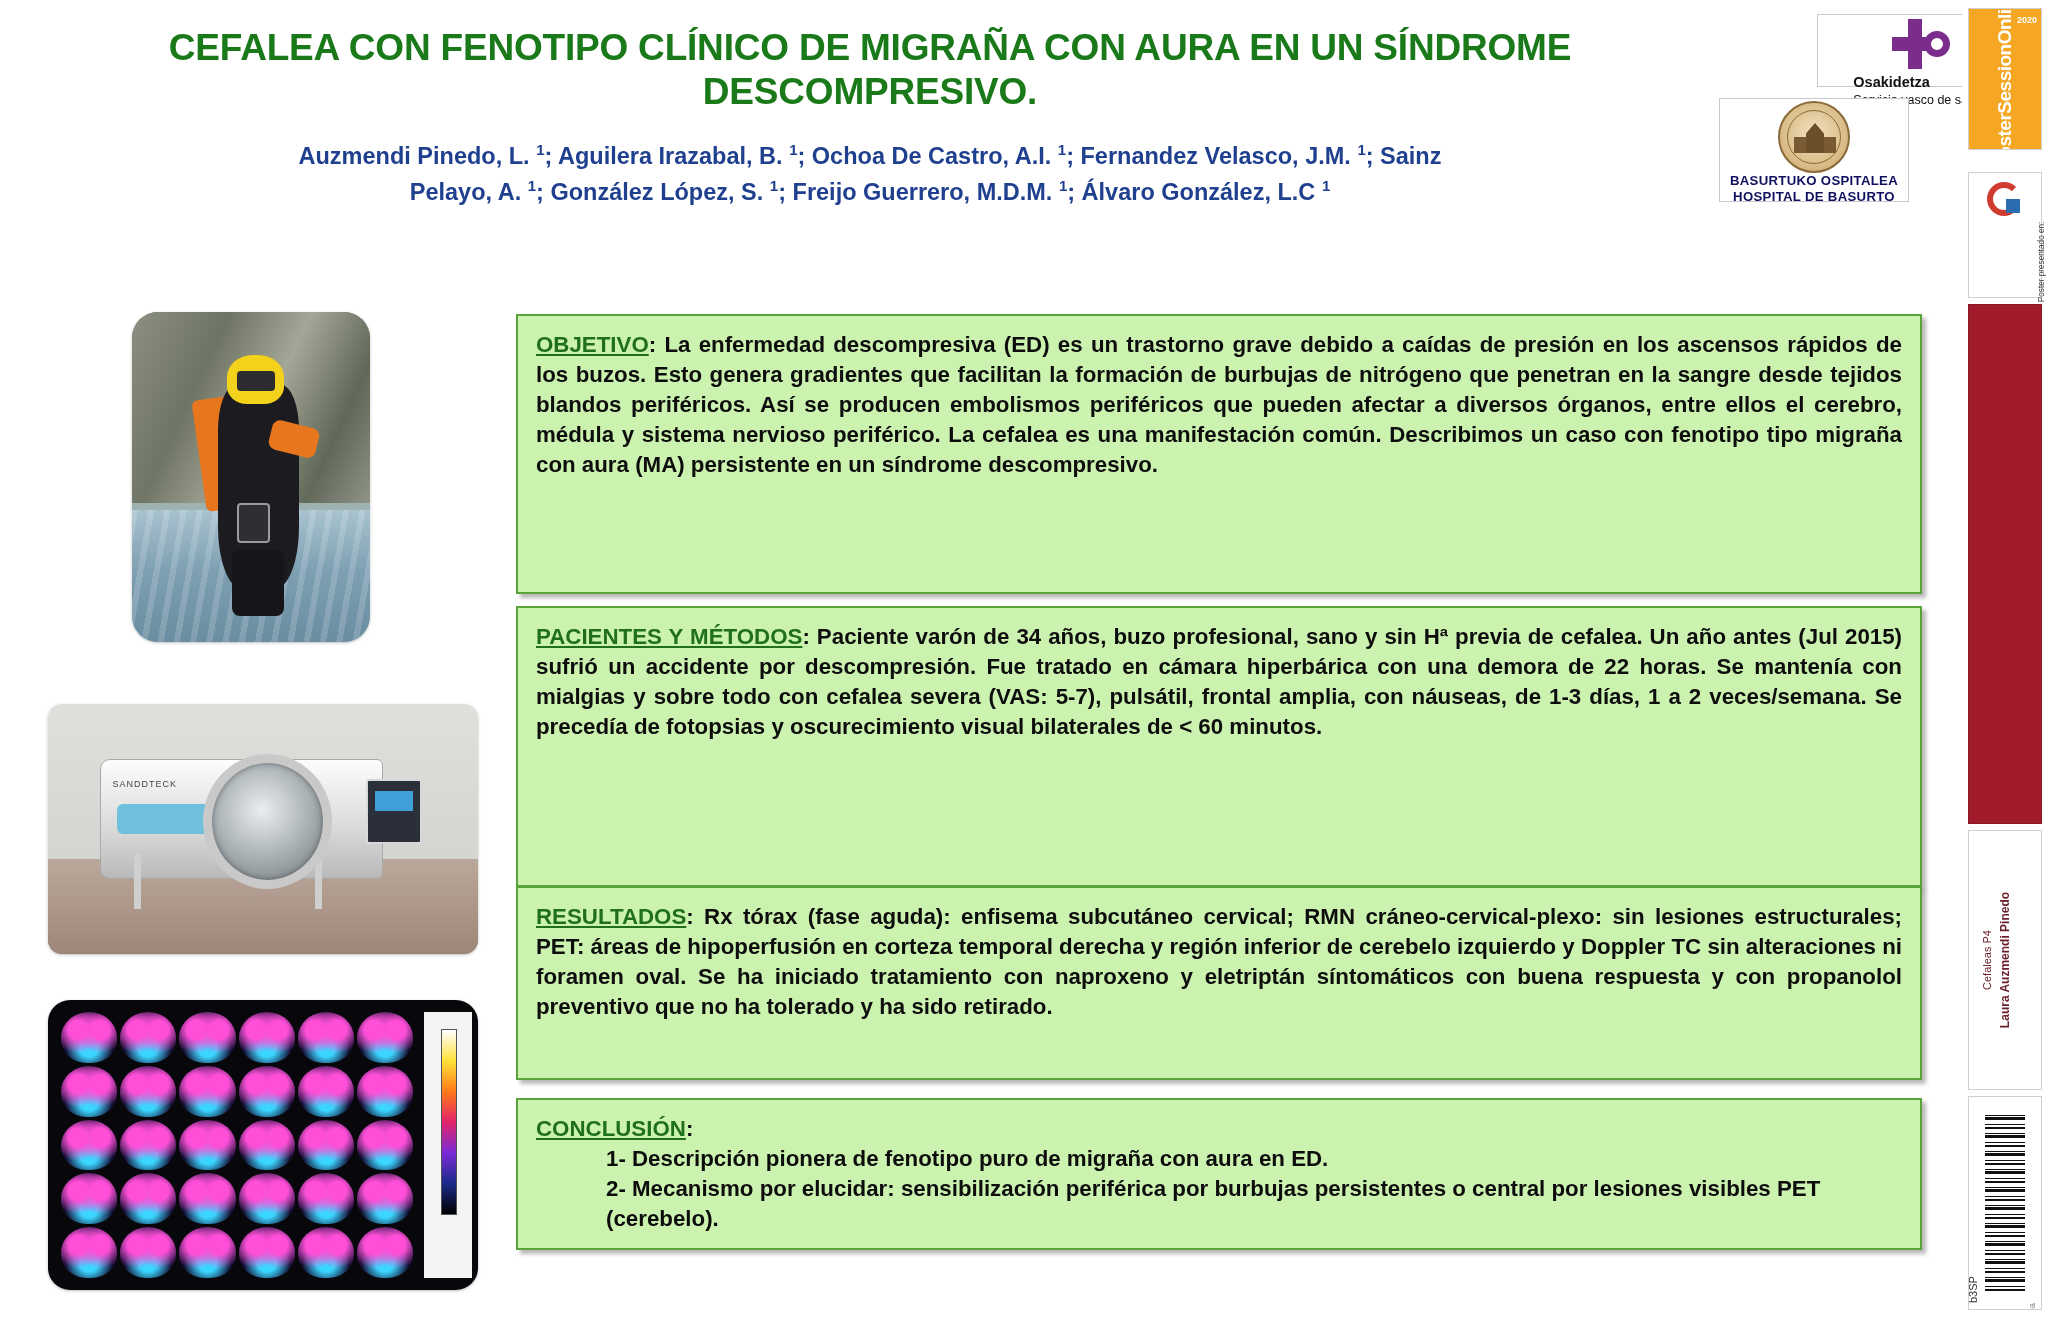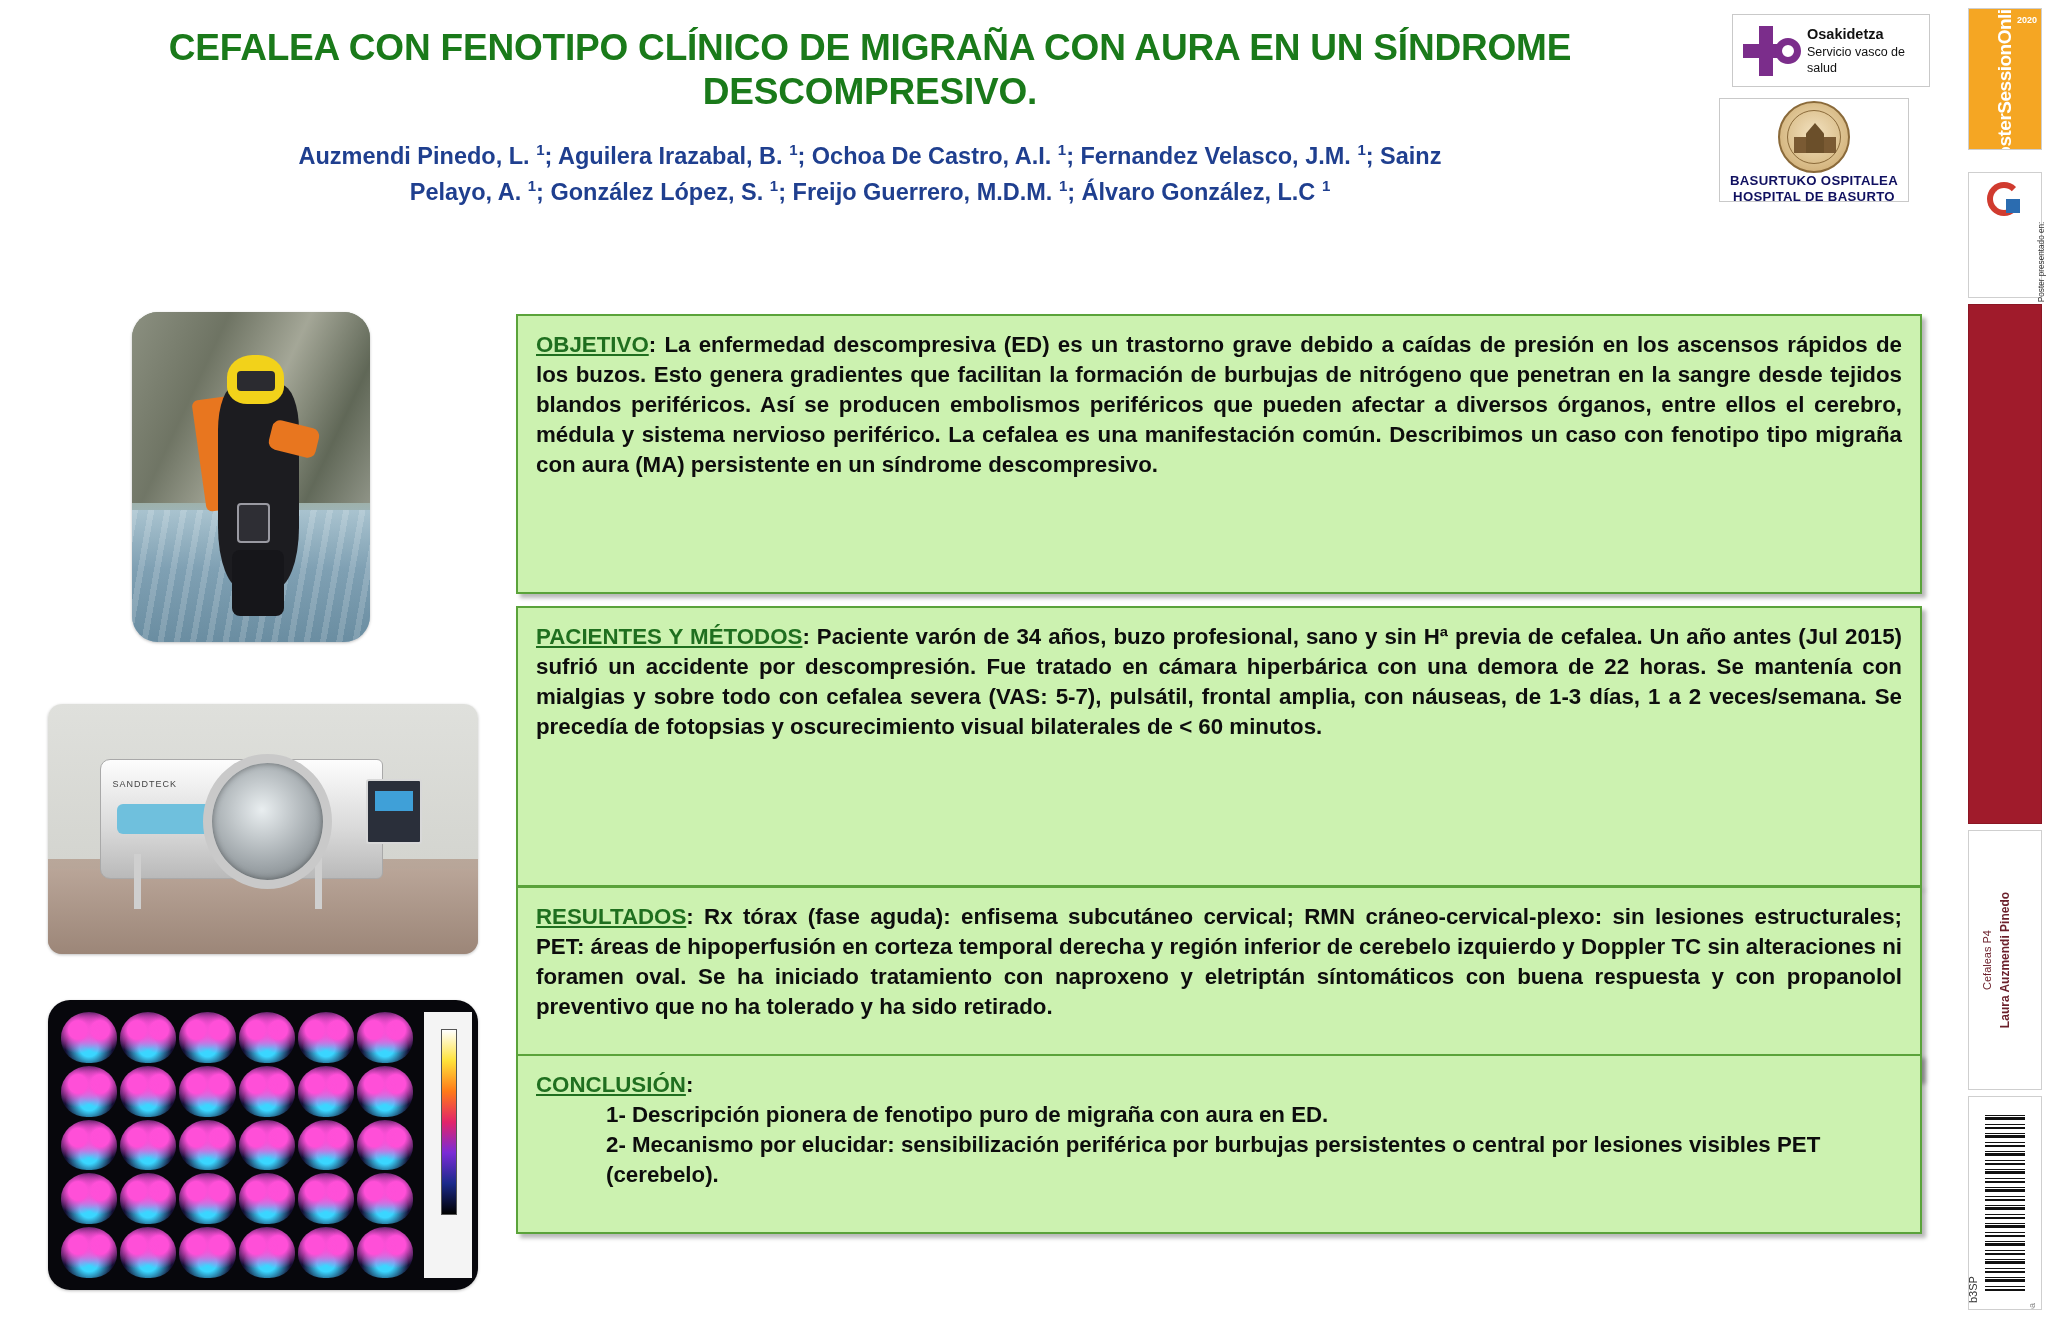--- a/index.html
+++ b/index.html
@@ -49,23 +49,23 @@
     font-weight: bold;
   }
 
   
   .logo-box {
     position: absolute;
     background: #ffffff;
     border: 1px solid #c9c9c9;
   }
   #logo-osakidetza {
-    left: 1732px; top: 14px;
+    left: 1817px; top: 14px;
     width: 198px; height: 73px;
-    display: flex; align-items: center;
+    display: flex; align-items: center; flex-direction: column;
   }
   .osa-cross-wrap {
     width: 62px; height: 58px;
     margin-left: 6px;
     position: relative;
     flex: 0 0 auto;
   }
   .osa-cross {
     position: absolute;
     background: #7b2d8b;
@@ -421,21 +421,21 @@
     line-height: 1.34;
     text-align: justify;
   }
   .box .heading {
     color: #1f6f1f;
     text-decoration: underline;
   }
   #box-objetivo { left: 516px; top: 314px; width: 1406px; height: 280px; }
   #box-pacientes { left: 516px; top: 606px; width: 1406px; height: 281px; }
   #box-resultados { left: 516px; top: 886px; width: 1406px; height: 194px; }
-  #box-conclusion { left: 516px; top: 1054px; width: 1406px; height: 180px; }
+  #box-conclusion { left: 516px; top: 1098px; width: 1406px; height: 152px; }
   #box-conclusion p { text-align: left; }
   .concl-item { padding-left: 70px; }
   .concl-item.second { text-indent: 0; }
 </style>
 </head>
 <body>
 
 <div id="header">
   <div id="title-block">
     <div id="poster-title">CEFALEA CON FENOTIPO CLÍNICO DE MIGRAÑA CON AURA EN UN SÍNDROME DESCOMPRESIVO.</div>

